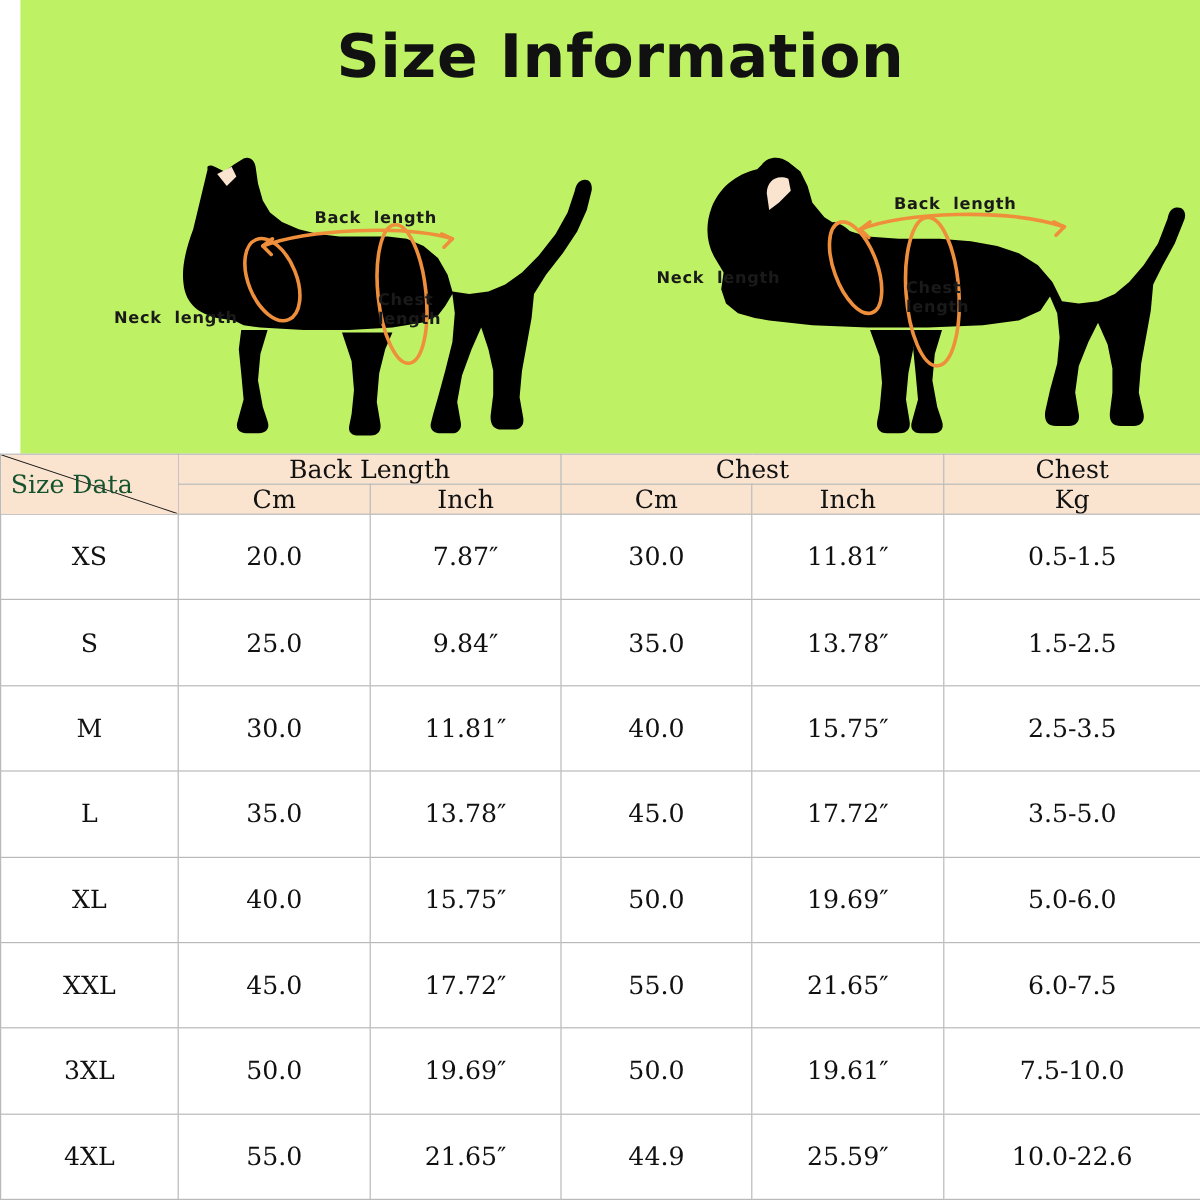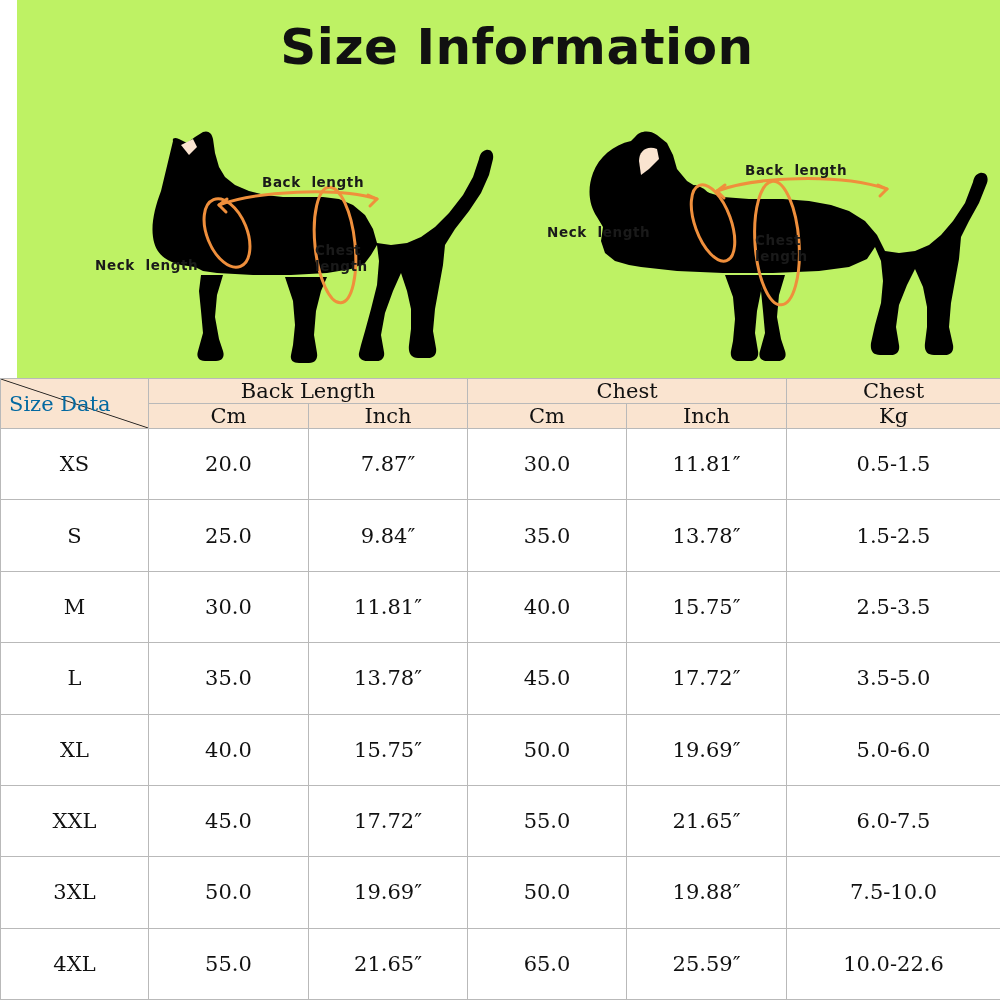--- a/index.html
+++ b/index.html
@@ -99,21 +99,21 @@
     left: 0; top: 0;
     width: 100%; height: 100%;
     pointer-events: none;
   }
   .corner .sd-text {
     position: absolute;
     left: 8px;
     bottom: 12px;
     font-family: "DejaVu Serif", serif;
     font-size: 21px;
-    color: #0369a1;
+    color: #14532d;
     white-space: nowrap;
   }
 
   col.c-size  { width: 148px; }
   col.c-bl-cm { width: 160px; }
   col.c-bl-in { width: 159px; }
   col.c-ch-cm { width: 159px; }
   col.c-ch-in { width: 160px; }
   col.c-wt    { width: 214px; }
 </style>
@@ -303,28 +303,28 @@
           <td>17.72″</td>
           <td>55.0</td>
           <td>21.65″</td>
           <td>6.0-7.5</td>
         </tr>
         <tr>
           <td>3XL</td>
           <td>50.0</td>
           <td>19.69″</td>
           <td>50.0</td>
-          <td>19.88″</td>
+          <td>19.61″</td>
           <td>7.5-10.0</td>
         </tr>
         <tr>
           <td>4XL</td>
           <td>55.0</td>
           <td>21.65″</td>
-          <td>65.0</td>
+          <td>44.9</td>
           <td>25.59″</td>
           <td>10.0-22.6</td>
         </tr>
       </tbody>
     </table>
   </div>
 
 </div>
 
 </body></html>

